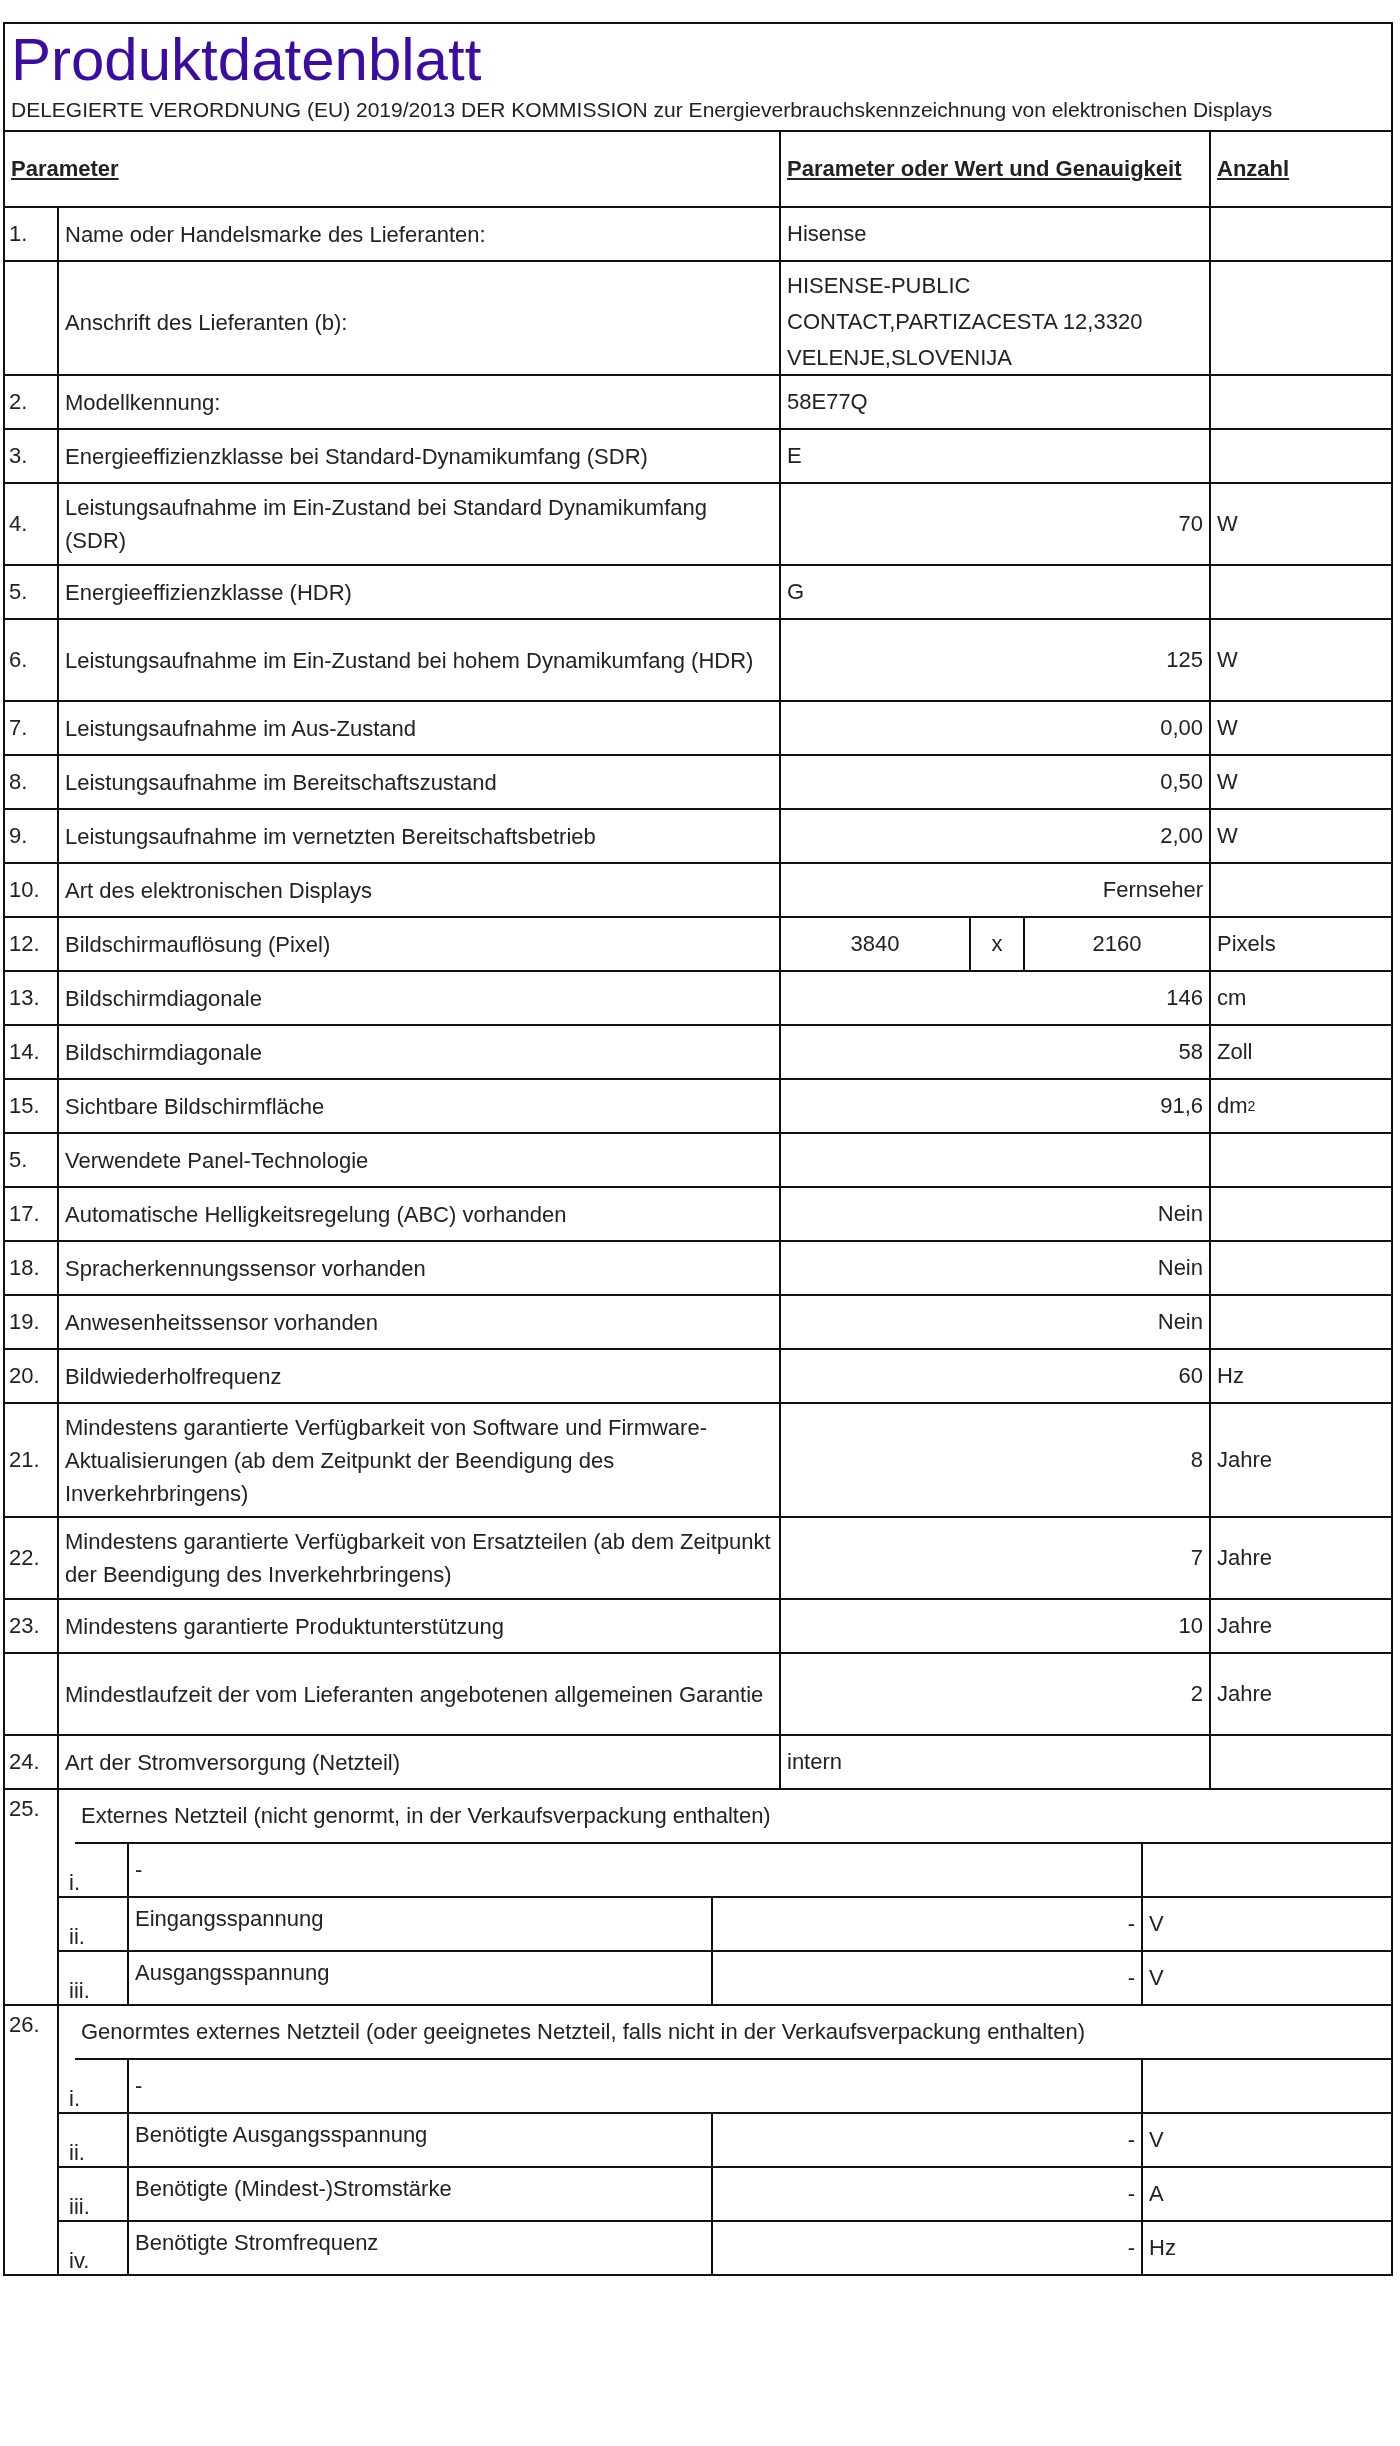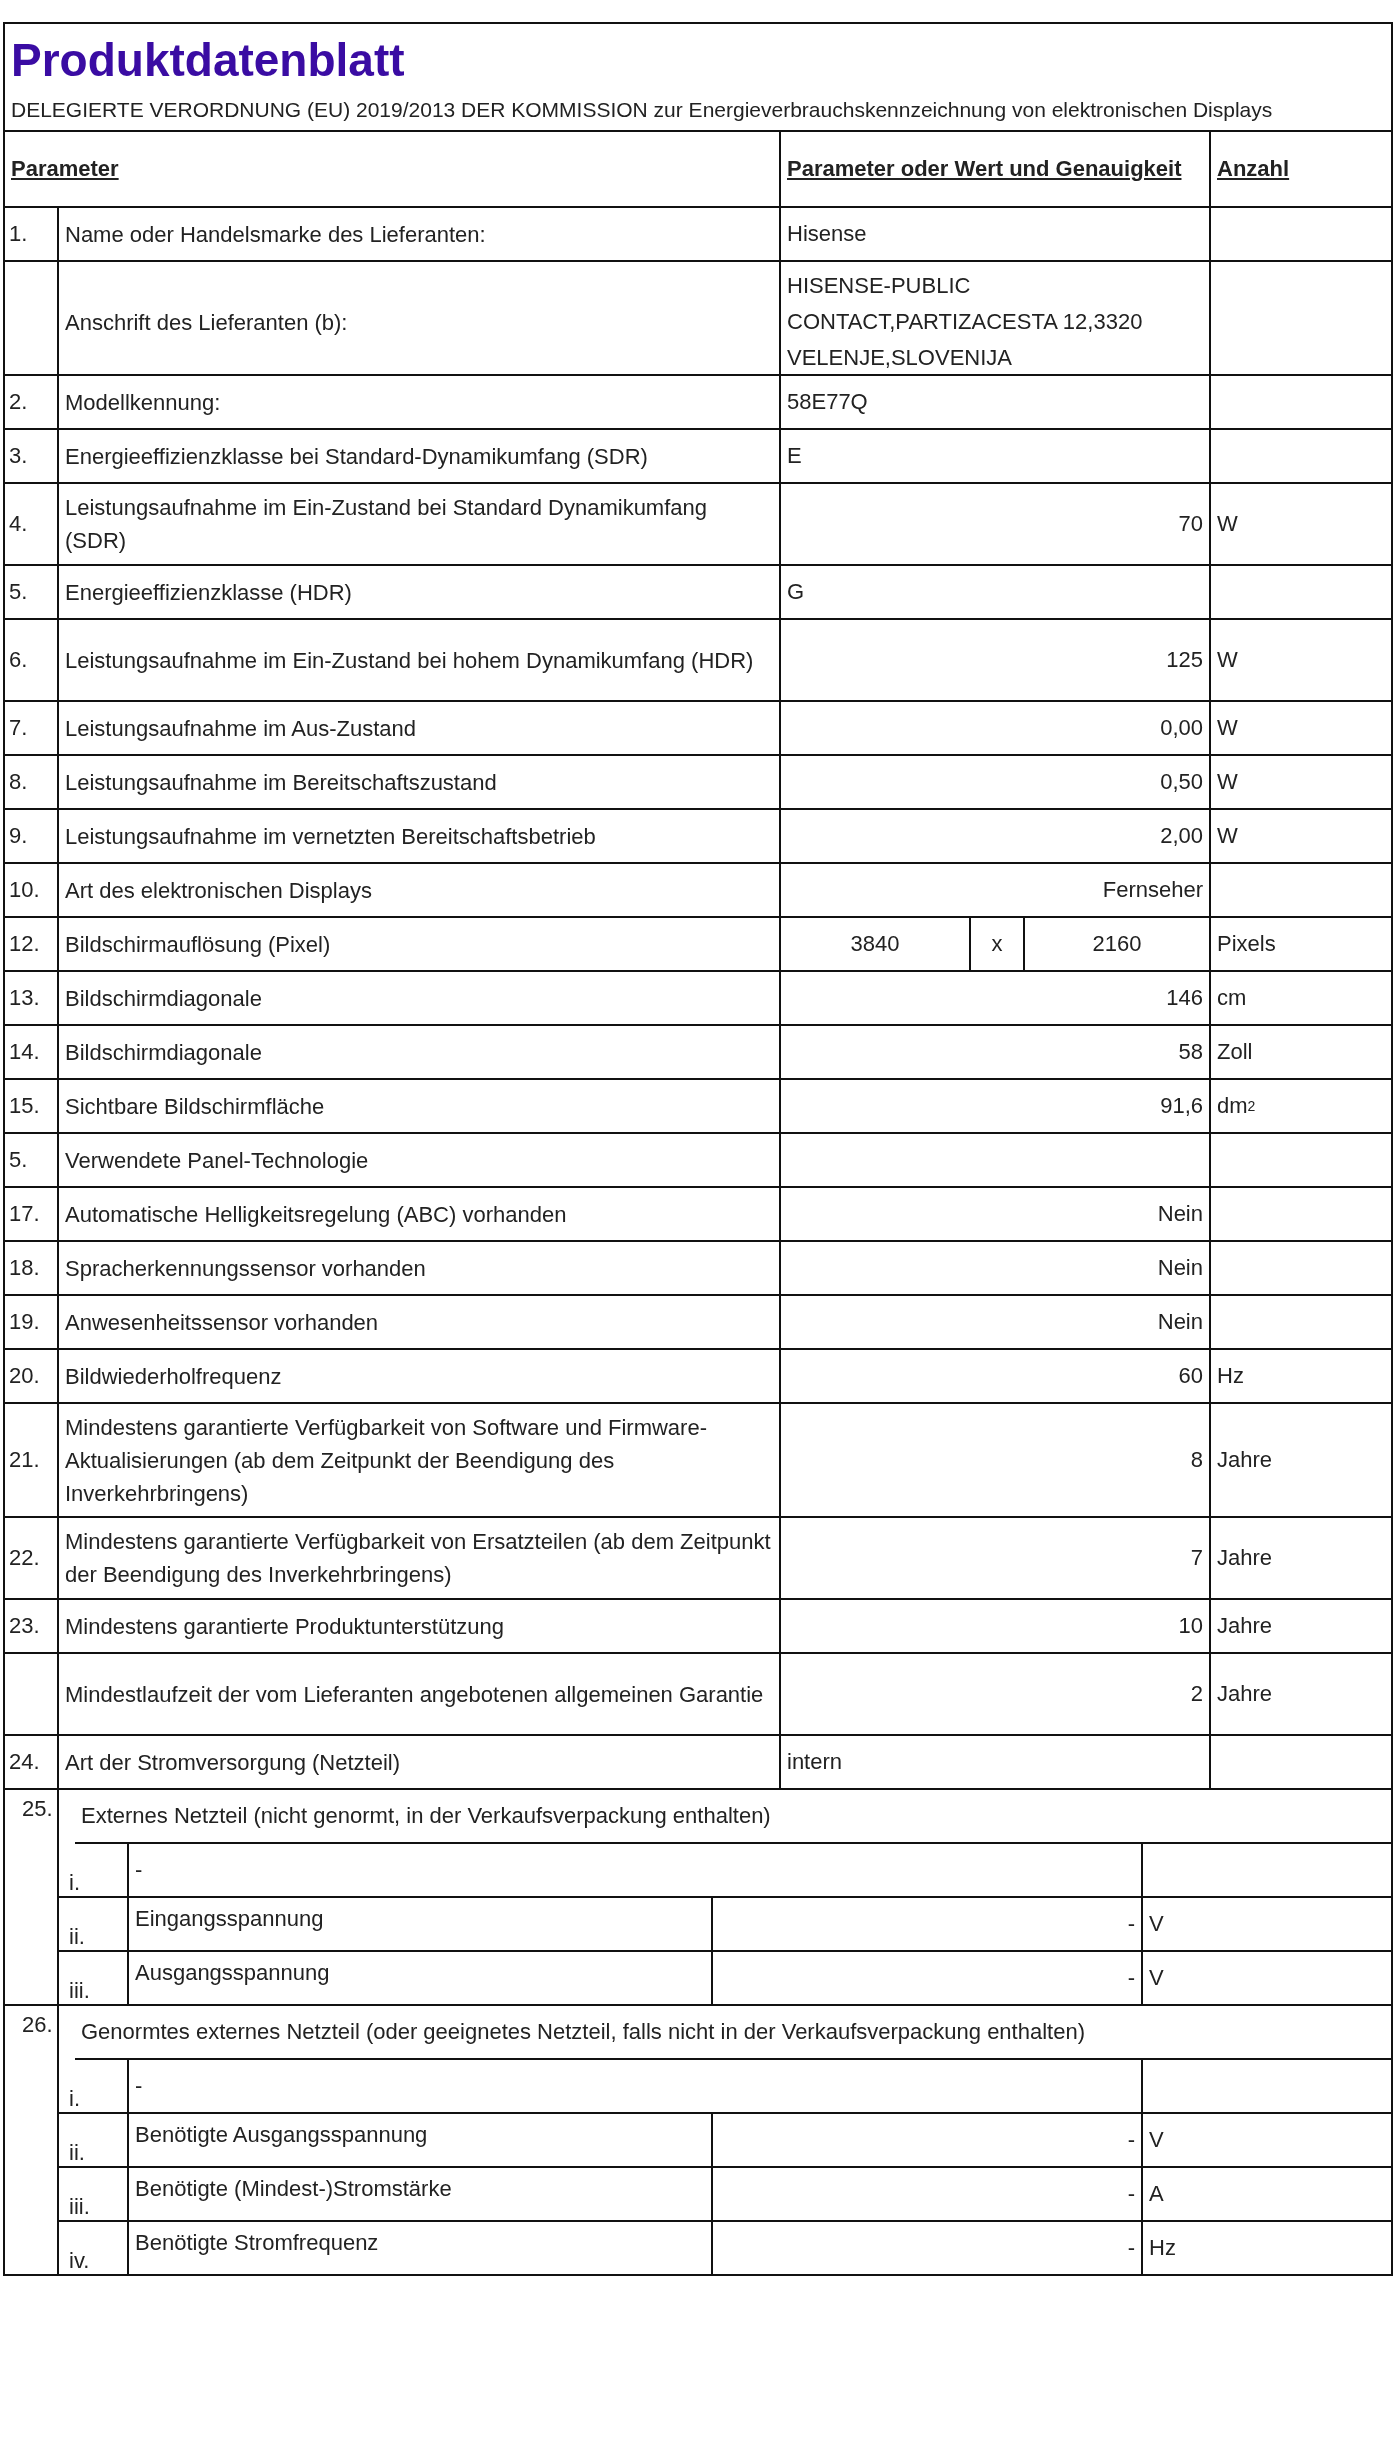--- a/index.html
+++ b/index.html
@@ -1,39 +1,39 @@
 <!DOCTYPE html>
 <html><head>
 <meta charset="utf-8">
 <style>
   html, body { margin: 0; padding: 0; background: #ffffff; }
   body { width: 1400px; height: 2446px; position: relative; font-family: "Liberation Sans", sans-serif; color: #222; }
   #sheet { position: absolute; left: 3px; top: 22px; width: 1386px; border: 2px solid #111; border-bottom: none; }
   .hdr { border-bottom: 2px solid #111; padding: 8px 6px 4px 6px; }
-  .title { color: #3a0ca3; font-weight: bold; font-size: 46px; line-height: 56px; margin: 0 0 6px 0; }
+  .title { color: #3a0ca3; font-weight: normal; font-size: 60px; line-height: 56px; margin: 0 0 6px 0; }
   .subtitle { font-size: 21px; line-height: 32px; color: #222; }
   .row { display: grid; grid-template-columns: 54px 722px 430px 1fr; border-bottom: 2px solid #111; font-size: 22px; }
   .row > div { border-right: 2px solid #111; padding: 6px 6px; display: flex; align-items: center; }
   .row > div:last-child { border-right: none; }
   .row .num { padding: 6px 4px; }
   .row .val { justify-content: flex-end; }
   .row .val.left { justify-content: flex-start; }
   .row .lbl { line-height: 33px; }
   .head { height: 74px; font-weight: bold; text-decoration: underline; }
   .head .param { grid-column: 1 / 3; }
   .head .pvw { line-height: 34px; }
   .h1 { height: 52px; }
   .h2 { height: 80px; }
   .h3 { height: 112px; }
   .hv { align-items: flex-start; }
   .split { padding: 0 !important; display: grid !important; grid-template-columns: 190px 54px 1fr; }
   .split > span { display: flex; align-items: center; justify-content: center; border-right: 2px solid #111; height: 100%; }
   .split > span:last-child { border-right: none; }
   .sec { display: grid; grid-template-columns: 54px 1fr; border-bottom: 2px solid #111; font-size: 22px; }
-  .sec > .num { border-right: 2px solid #111; padding: 6px 17px; }
+  .sec > .num { border-right: 2px solid #111; padding: 6px 4px; }
   .sec .secbody > .stitle { height: 52px; display: flex; align-items: center; padding: 0 6px; border-bottom: 2px solid #111; margin-left: 16px; }
   .sub { display: grid; grid-template-columns: 70px 584px 430px 1fr; border-bottom: 2px solid #111; height: 52px; }
   .sub:last-child { border-bottom: none; }
   .sub > div { border-right: 2px solid #111; padding: 0 6px; display: flex; align-items: center; }
   .sub > div:last-child { border-right: none; }
   .sub .roman { padding: 6px 10px 0 10px; align-items: flex-end; }
   .sub .lbl { align-items: flex-start; padding-top: 8px; }
   .sub .val { justify-content: flex-end; }
   .sub.full { grid-template-columns: 70px 1014px 1fr; }
   sup { font-size: 14px; }

